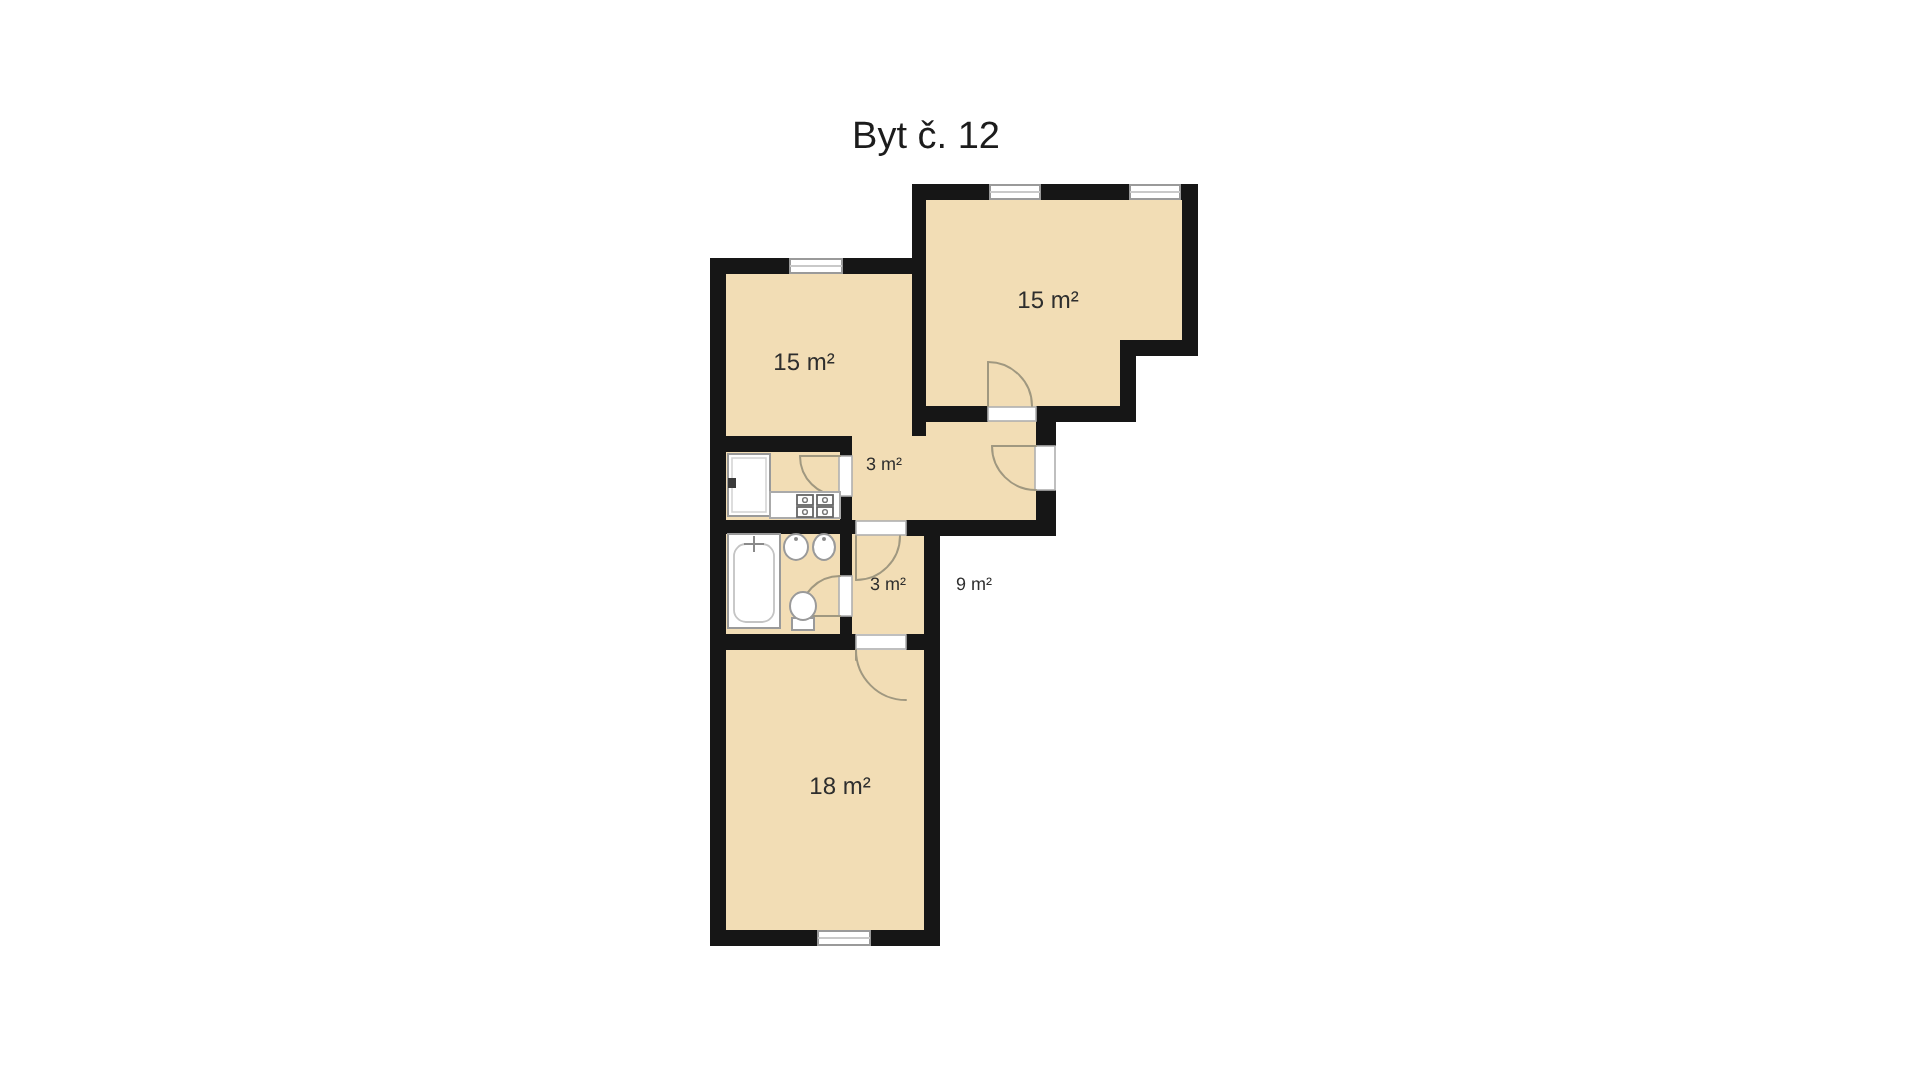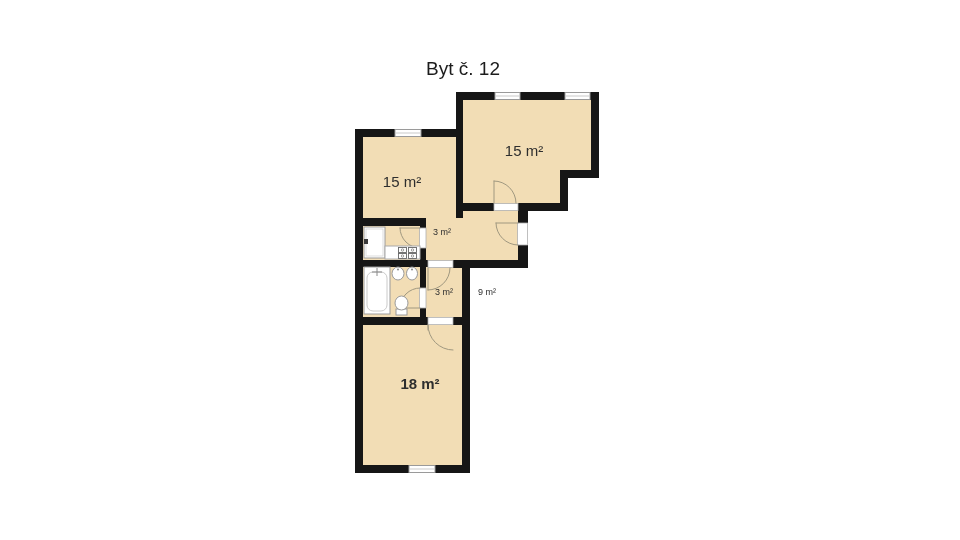--- a/index.html
+++ b/index.html
@@ -1,21 +1,21 @@
 <!DOCTYPE html>
 <html><head>
 <meta charset="utf-8">
 <style>
   html,body{margin:0;padding:0;}
   body{width:960px;height:540px;background:#ffffff;font-family:"Liberation Sans",sans-serif;overflow:hidden;}
   #stage{position:relative;width:960px;height:404px;background:#ffffff;}
   #plan-svg{position:absolute;left:0;top:0;}
   .lbl{position:absolute;transform:translate(-50%,-50%);color:#2e2e2e;white-space:nowrap;}
   .lbl-title{font-size:19px;color:#1c1c1c;}
-  .lbl-big{font-size:15px;}
+  .lbl-big{font-size:12px;}
   .lbl-small{font-size:9px;margin-left:44px;}
 </style>
 </head>
 <body>
 
 <div id="stage">
 
   <svg id="plan-svg" width="960" height="540" viewBox="0 0 960 540">
 
     <g>
@@ -166,14 +166,14 @@
   <div class="lbl lbl-big" style="left:402px;top:181px;">15 m²</div>
 
   <div class="lbl lbl-big" style="left:524px;top:150px;">15 m²</div>
 
   <div class="lbl lbl-small" style="left:398px;top:232px;">3 m²</div>
 
   <div class="lbl lbl-small" style="left:400px;top:292px;">3 m²</div>
 
   <div class="lbl lbl-small" style="left:443px;top:292px;">9 m²</div>
 
-  <div class="lbl lbl-big" style="left:420px;top:383px;font-weight:bold;">18 m²</div>
+  <div class="lbl lbl-big" style="left:420px;top:393px;">18 m²</div>
 </div>
 
 </body></html>

